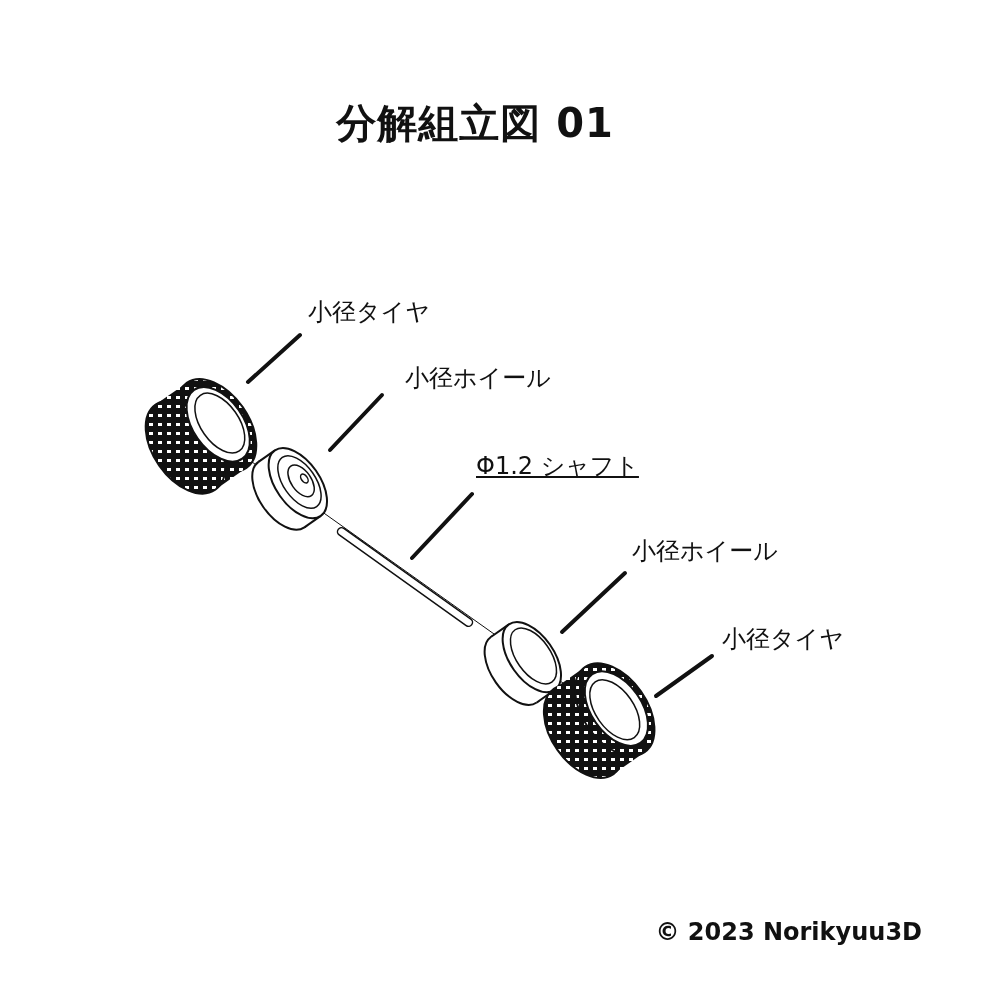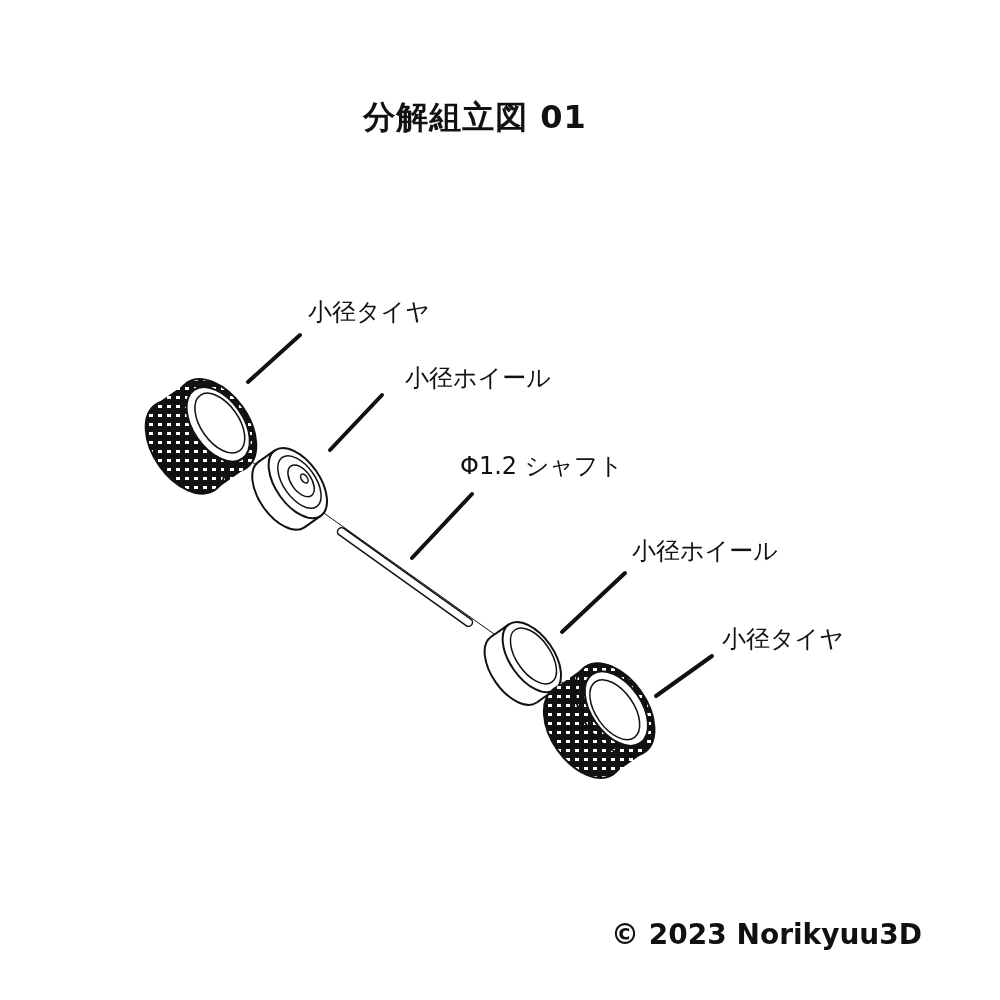--- a/index.html
+++ b/index.html
@@ -1,19 +1,19 @@
 <!DOCTYPE html>
 <html><head>
   <meta charset="utf-8">
   <style>
     html, body { margin: 0; padding: 0; background: #ffffff; }
     body { width: 1000px; height: 1000px; position: relative; overflow: hidden; font-family: "DejaVu Sans", sans-serif; color: #111111; }
-    .title { position: absolute; left: 0; width: 950px; top: 96px; text-align: center; font-size: 32px; font-weight: bold; letter-spacing: 1px; }
+    .title { position: absolute; left: 0; width: 950px; top: 96px; text-align: center; font-size: 40px; font-weight: bold; letter-spacing: 1px; }
     .label { position: absolute; font-size: 24px; font-weight: normal; white-space: nowrap; }
-    .copyright { position: absolute; right: 78px; top: 918px; font-size: 28px; font-weight: bold; }
+    .copyright { position: absolute; right: 78px; top: 918px; font-size: 24px; font-weight: bold; }
     svg.drawing { position: absolute; left: 0; top: 0; }
   </style>
 </head>
 <body>
 
 <div class="title">分解組立図 01</div>
 
 <svg class="drawing" width="1000" height="1000" viewBox="0 0 1000 1000">
   <defs>
     <pattern id="tread" width="9" height="9" patternUnits="userSpaceOnUse" patternTransform="rotate(35)">
@@ -68,17 +68,17 @@
     <ellipse cx="-20" cy="0" rx="32" ry="52" fill="url(#tread)" stroke="#111" stroke-width="2"></ellipse>
     <rect x="-20" y="-52" width="38" height="104" fill="url(#tread)"></rect>
     <ellipse cx="18" cy="0" rx="32" ry="52" fill="url(#tread)" stroke="#111" stroke-width="2"></ellipse>
     <ellipse cx="20" cy="0" rx="25" ry="42" fill="#fff" stroke="#111" stroke-width="2"></ellipse>
     <ellipse cx="18" cy="0" rx="19" ry="34" fill="none" stroke="#111" stroke-width="1.5"></ellipse>
   </g>
 </svg>
 
 <div class="label" style="left:308px; top:296px;">小径タイヤ</div>
 <div class="label" style="left:405px; top:362px;">小径ホイール</div>
-<div class="label" style="left:460px; top:450px;">Φ1.2 シャフト</div>
+<div class="label" style="left:476px; top:450px;text-decoration:underline;">Φ1.2 シャフト</div>
 <div class="label" style="left:632px; top:535px;">小径ホイール</div>
 <div class="label" style="left:722px; top:623px;">小径タイヤ</div>
 
 <div class="copyright">© 2023 Norikyuu3D</div>
 
 </body></html>

